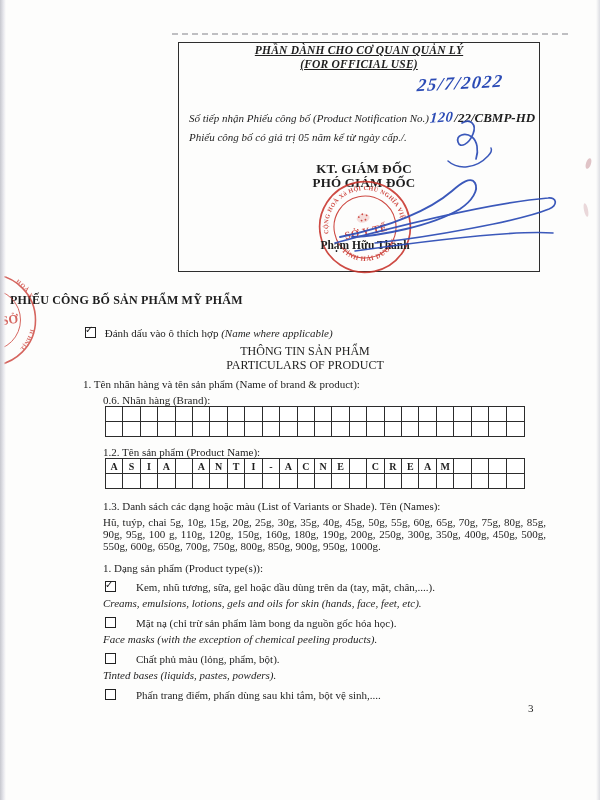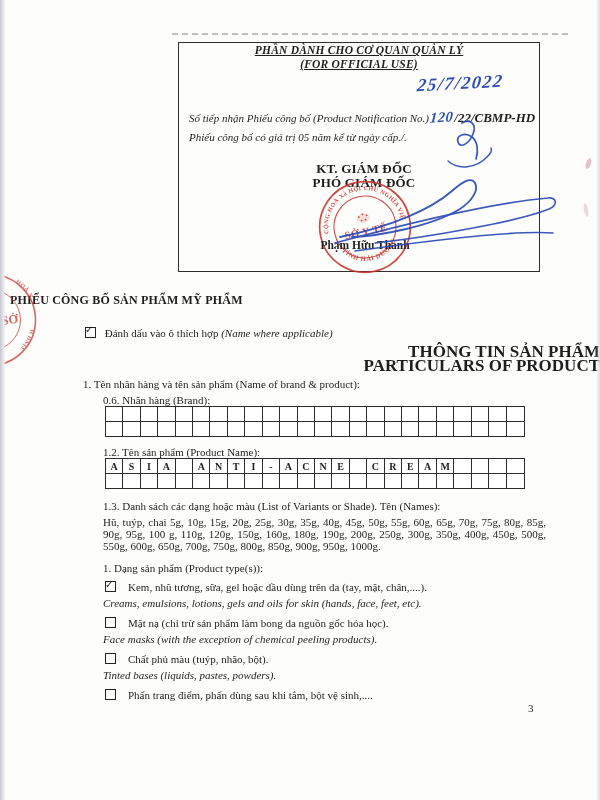--- a/index.html
+++ b/index.html
@@ -36,28 +36,28 @@
     font-weight:bold;font-size:11.5px;z-index:5;}
   .stamp-svg{position:absolute;left:317px;top:179px;z-index:3;opacity:.88;
     transform:rotate(-12deg);}
   .sig-svg{position:absolute;left:280px;top:115px;z-index:6;pointer-events:none;}
   .margin-stamp-svg{position:absolute;left:0;top:262px;z-index:2;opacity:.75;}
 
   
   .doc-titles{position:absolute;left:10px;top:293px;width:590px;text-align:left;
     font-weight:bold;font-size:12px;line-height:14px;letter-spacing:.2px;}
   .tick-row{position:absolute;left:85px;top:327px;font-size:11px;}
-  .section-heads{position:absolute;left:10px;top:345px;width:590px;text-align:right;
-    font-weight:bold;font-size:17px;line-height:13.5px;}
+  .section-heads{position:absolute;left:10px;top:345px;width:590px;text-align:center;
+    font-weight:normal;font-size:12px;line-height:13.5px;}
   .q-label{position:absolute;font-size:11px;white-space:nowrap;}
   .variants{position:absolute;left:103px;top:516px;width:443px;font-size:11px;
     line-height:12.2px;text-align:justify;}
   .types{position:absolute;left:105px;top:581px;width:452px;font-size:11px;}
   .type-row{line-height:13px;margin-bottom:3px;white-space:nowrap;}
-  .type-row .vn{margin-left:12px;}
+  .type-row .vn{margin-left:20px;}
   .types .en{font-style:italic;line-height:13px;margin-bottom:7px;margin-left:-2px;}
   .page-num{position:absolute;left:528px;top:702px;font-size:11px;}
 
   
   .cb{display:inline-block;width:9px;height:9px;border:1.2px solid #222;
     position:relative;vertical-align:-1px;background:#fff;}
   .cb .tick{position:absolute;left:-1px;top:-4px;font-family:"DejaVu Sans",sans-serif;
     font-size:10px;font-weight:bold;color:#1c1c1c;}
   .tick-row .cb{margin-right:6px;}
 
@@ -272,19 +272,19 @@
 
   <div class="q-label" style="left:103px;top:500px;">1.3. Danh sách các dạng hoặc màu (List of Variants or Shade). Tên (Names):</div>
   <div class="variants">Hũ, tuýp, chai 5g, 10g, 15g, 20g, 25g, 30g, 35g, 40g, 45g, 50g, 55g, 60g, 65g, 70g, 75g, 80g, 85g, 90g, 95g, 100 g, 110g, 120g, 150g, 160g, 180g, 190g, 200g, 250g, 300g, 350g, 400g, 450g, 500g, 550g, 600g, 650g, 700g, 750g, 800g, 850g, 900g, 950g, 1000g.</div>
 
   <div class="q-label" style="left:103px;top:562px;">1. Dạng sản phẩm (Product type(s)):</div>
   <div class="types" id="types-list">
       <div class="type-row"><span class="cb"><span class="tick">✓</span></span><span class="vn">Kem, nhũ tương, sữa, gel hoặc dầu dùng trên da (tay, mặt, chân,....).</span></div>
       <div class="en">Creams, emulsions, lotions, gels and oils for skin (hands, face, feet, etc).</div>
       <div class="type-row"><span class="cb"></span><span class="vn">Mặt nạ (chỉ trừ sản phẩm làm bong da nguồn gốc hóa học).</span></div>
       <div class="en">Face masks (with the exception of chemical peeling products).</div>
-      <div class="type-row"><span class="cb"></span><span class="vn">Chất phủ màu (tuýp, nhão, bột).</span></div>
+      <div class="type-row"><span class="cb"></span><span class="vn">Chất phủ màu (lỏng, phẩm, bột).</span></div>
       <div class="en">Tinted bases (liquids, pastes, powders).</div>
       <div class="type-row"><span class="cb"></span><span class="vn">Phấn trang điểm, phấn dùng sau khi tắm, bột vệ sinh,....</span></div>
     </div>
 
   <div class="page-num">3</div>
 </div>
 
 </body></html>

